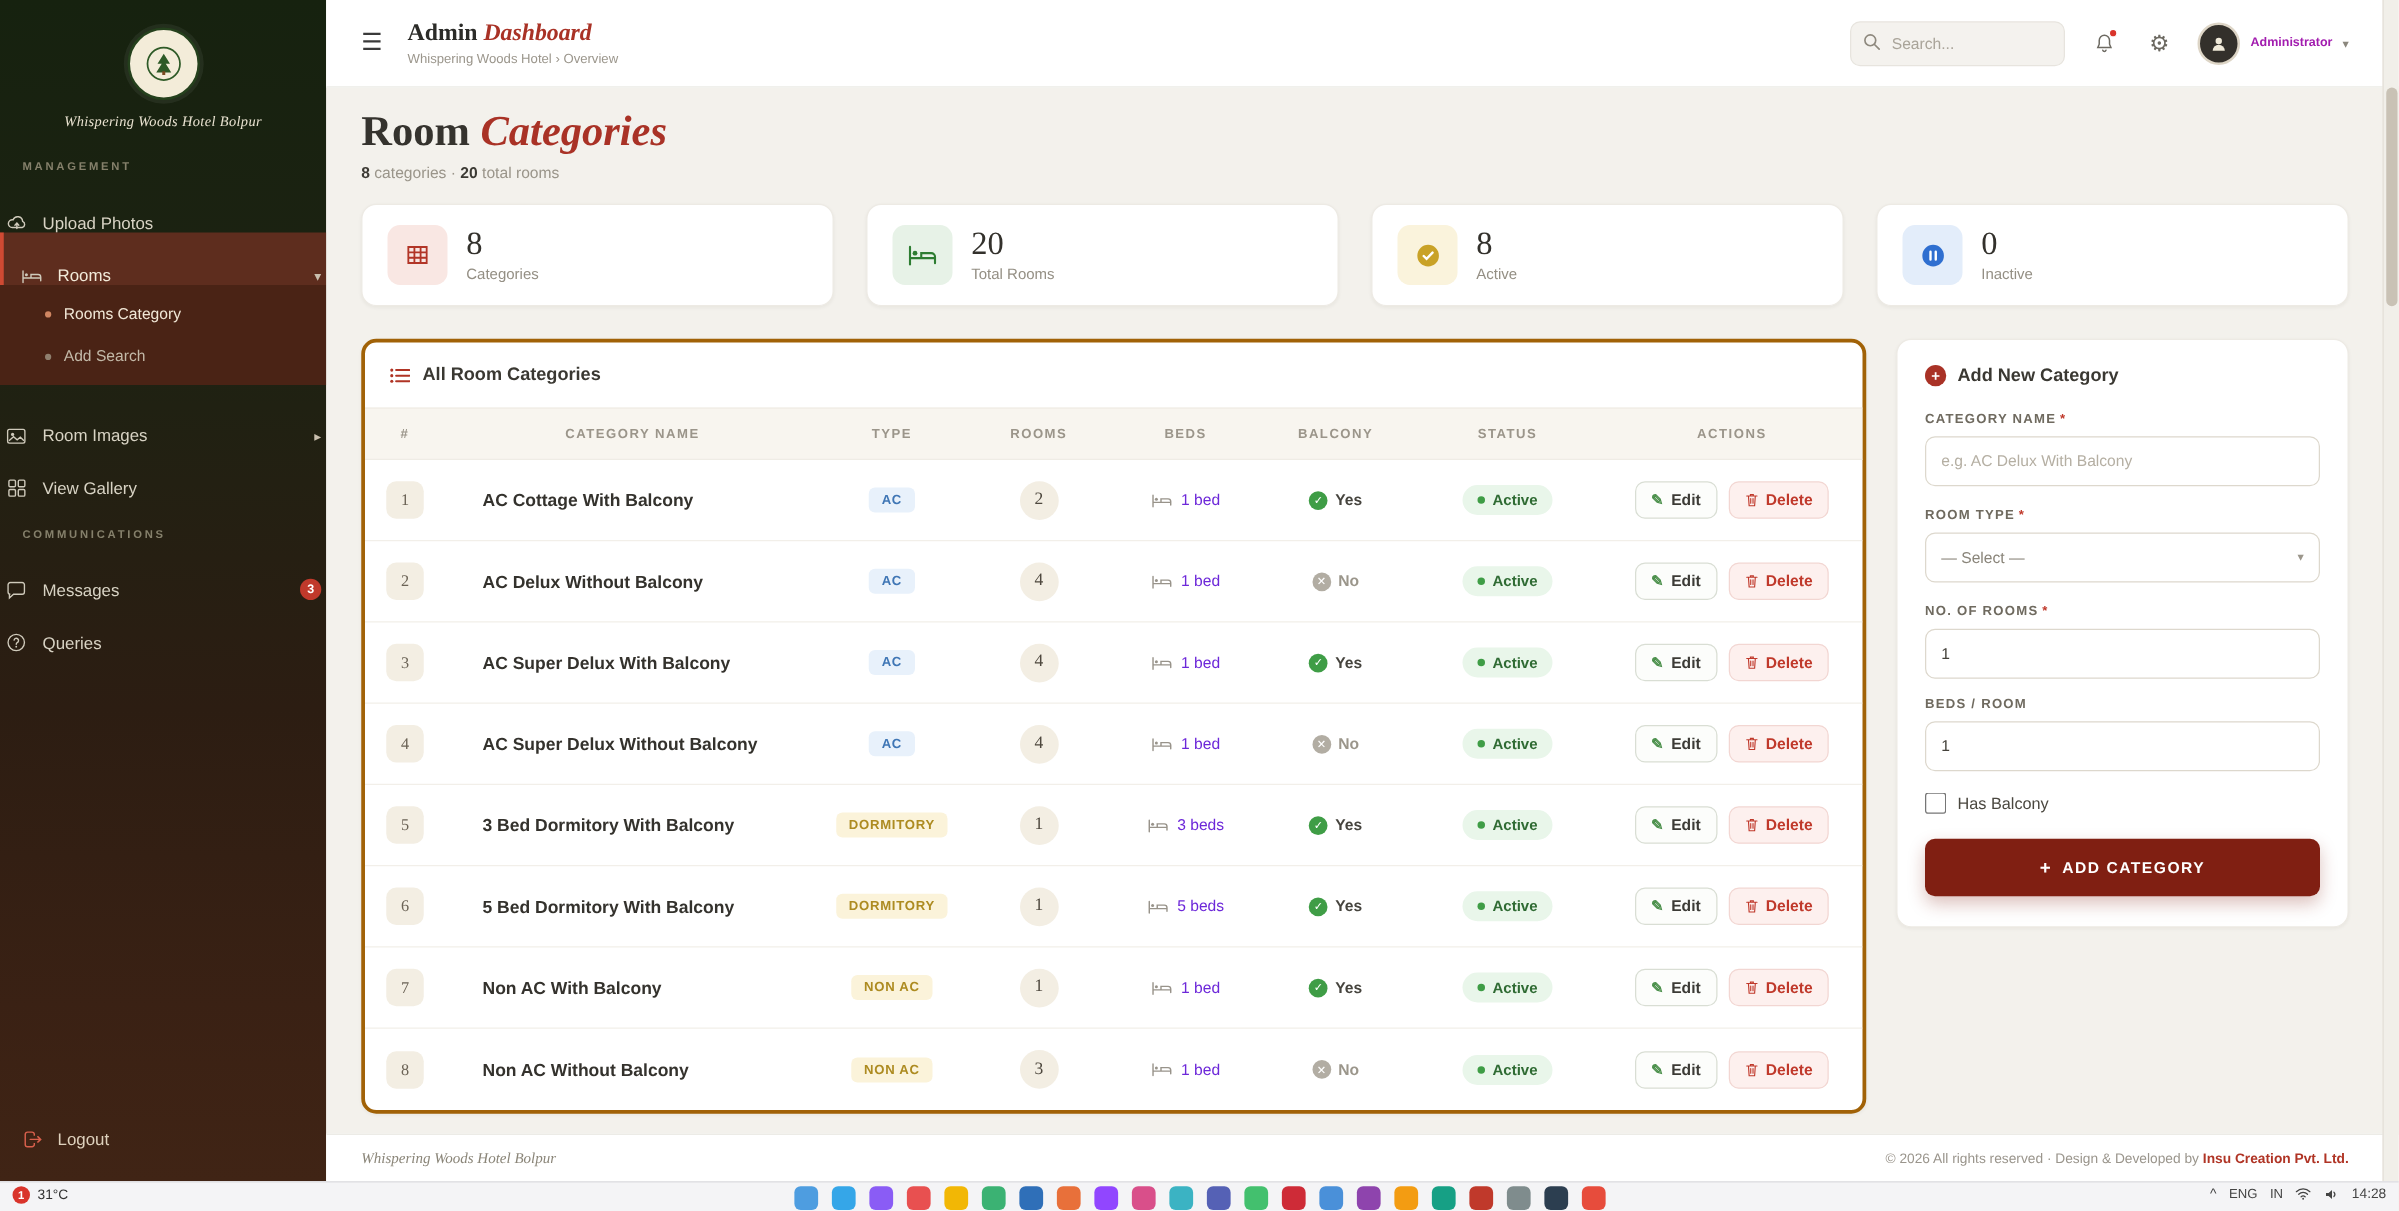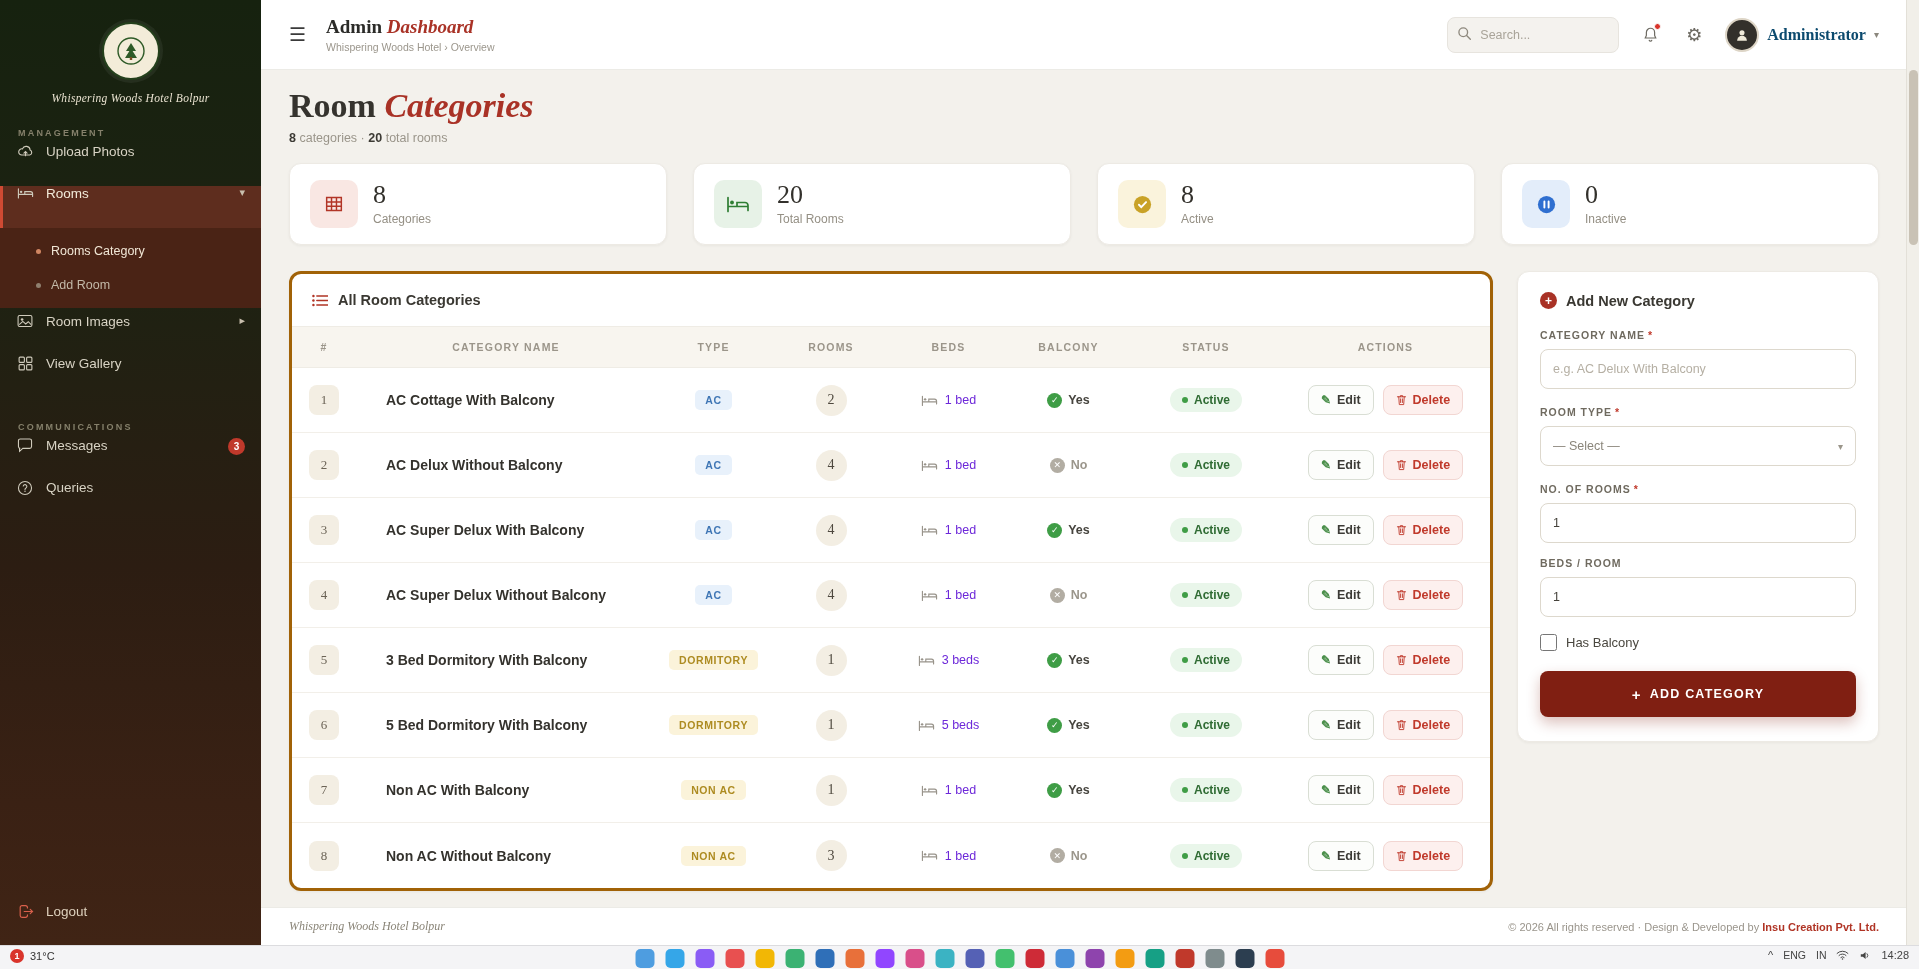--- a/index.html
+++ b/index.html
@@ -10,21 +10,21 @@
   .work-row { display:flex; flex:1; min-height:0; }
 
   
   .sidebar { width:261px; flex-shrink:0; display:flex; flex-direction:column; color:#d8d3c4;
     background:linear-gradient(180deg,#16220f 0%,#1d2212 28%,#2c1d12 60%,#3a2114 85%,#402415 100%); }
   .logo-wrap { padding:22px 0 0 0; display:flex; flex-direction:column; align-items:center; }
   .logo { width:58px; height:58px; border-radius:50%; background:#f3ecd9; border:2px solid #24401c;
     display:flex; align-items:center; justify-content:center; box-shadow:0 0 0 3px rgba(255,255,255,0.06); }
   .hotel-name { margin-top:12px; font-family:"Liberation Serif", serif; font-style:italic; font-size:11.5px; color:#e9e2d0; letter-spacing:.3px; }
   .side-section { margin:24px 18px 6px 18px; font-size:9px; font-weight:700; letter-spacing:2.2px; color:#85806b; }
-  .side-item { height:42px; display:flex; align-items:flex-start; gap:12px; padding:0 16px; font-size:13.5px; cursor:pointer; color:#d8d3c4; }
+  .side-item { height:42px; display:flex; align-items:flex-end; gap:12px; padding:0 4px; font-size:13.5px; cursor:pointer; color:#d8d3c4; }
   .side-item .s-ico { width:18px; display:flex; justify-content:center; color:#cfcabb; }
   .side-item.active { background:#5e2d1e; border-left:3px solid #cf4a33; padding-left:13px; color:#f2ead9; }
   .side-chev { margin-left:auto; font-size:11px; color:#c9bfae; }
   .submenu { background:#4a2315; padding:6px 0; }
   .sub-item { height:34px; display:flex; align-items:center; gap:10px; padding-left:36px; font-size:12.5px; color:#c3b9a8; cursor:pointer; }
   .sub-item .dot { width:5px; height:5px; border-radius:50%; background:#8f7f6e; }
   .sub-item.current { color:#f1e7d6; }
   .sub-item.current .dot { background:#d08662; }
   .badge-count { margin-left:auto; background:#c0392b; color:#fff; font-size:10px; font-weight:700; width:17px; height:17px; border-radius:50%; display:flex; align-items:center; justify-content:center; }
   .side-spacer { flex:1; }
@@ -42,21 +42,21 @@
   .tb-right { margin-left:auto; display:flex; align-items:center; gap:18px; }
   .searchbox { position:relative; width:172px; height:36px; }
   .searchbox input { width:100%; height:100%; border:1px solid #e7e4de; background:#f4f2ee; border-radius:8px; padding:0 10px 0 32px; font-size:12.5px; color:#5a564e; outline:none; font-family:"Liberation Sans", sans-serif; }
   .searchbox input::placeholder { color:#a9a499; }
   .searchbox .mag { position:absolute; left:10px; top:9px; }
   .icon-btn { position:relative; width:26px; height:26px; display:flex; align-items:center; justify-content:center; cursor:pointer; color:#6d6a62; }
   .bell-dot { position:absolute; top:1px; right:2px; width:7px; height:7px; border-radius:50%; background:#d9342b; border:1px solid #fff; }
   .gear-glyph { font-size:18px; color:#6d6a62; }
   .account { display:flex; align-items:center; gap:8px; cursor:pointer; }
   .avatar { width:34px; height:34px; border-radius:50%; background:#33302b; border:2px solid #ddd5c6; display:flex; align-items:center; justify-content:center; }
-  .account-name { font-size:16px; color:#0c4a6e; font-weight:600;font-family:Liberation Serif, serif; }
+  .account-name { font-size:10px; color:#a21caf; font-weight:600; }
   .account-chev { font-size:10px; color:#8b877d; }
 
   .content { flex:1; padding:16px 40px 0 28px; min-height:0; overflow:hidden; }
 
   .page-head h1 { font-family:"Liberation Serif", serif; font-size:34px; font-weight:700; color:#35332e; line-height:1.15; }
   .page-head h1 .accent { color:#a93226; font-style:italic; }
   .page-sub { margin-top:6px; font-size:12.5px; color:#9a958a; }
   .page-sub b { color:#3c3a34; font-weight:700; }
 
   .stats { display:grid; grid-template-columns:repeat(4,1fr); gap:26px; margin-top:18px; }
@@ -184,21 +184,21 @@
         <span class="side-chev">▾</span>
       </div>
 
       <div class="submenu">
         <div class="sub-item current">
           <span class="dot"></span>
           <span>Rooms Category</span>
         </div>
         <div class="sub-item">
           <span class="dot"></span>
-          <span>Add Room</span>
+          <span>Add Search</span>
         </div>
       </div>
 
       <div class="side-item" style="margin-top:6px;">
         <span class="s-ico">
           <svg width="16" height="14" viewBox="0 0 22 18">
               <rect x="1.5" y="1.5" width="19" height="15" rx="2" fill="none" stroke="currentColor" stroke-width="1.5"></rect>
               <circle cx="7" cy="7" r="1.8" fill="currentColor"></circle>
               <path d="M3 14l5-4.5 4 3.5 3.5-3 4 4" fill="none" stroke="currentColor" stroke-width="1.5"></path>
             </svg>

